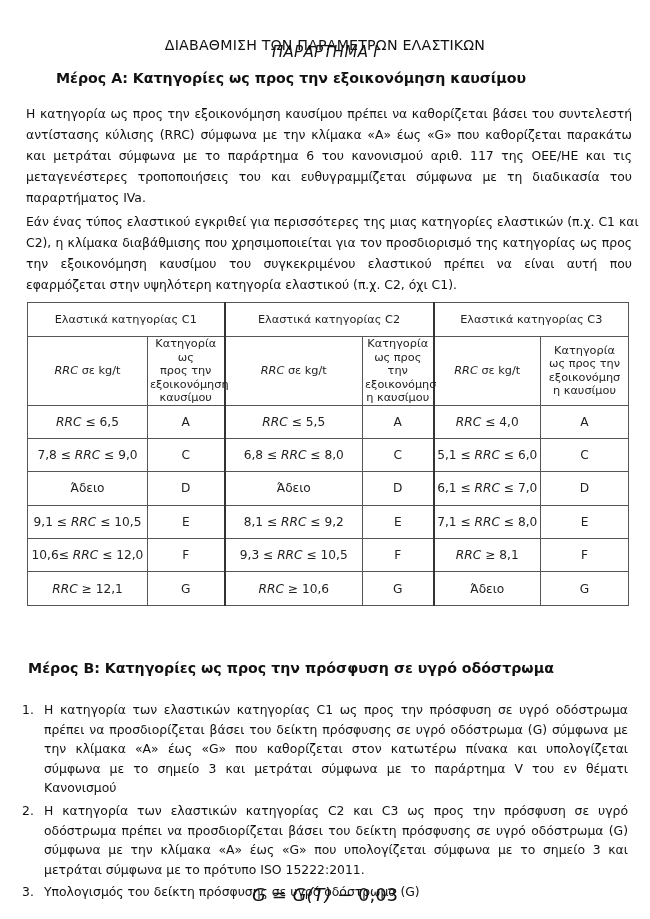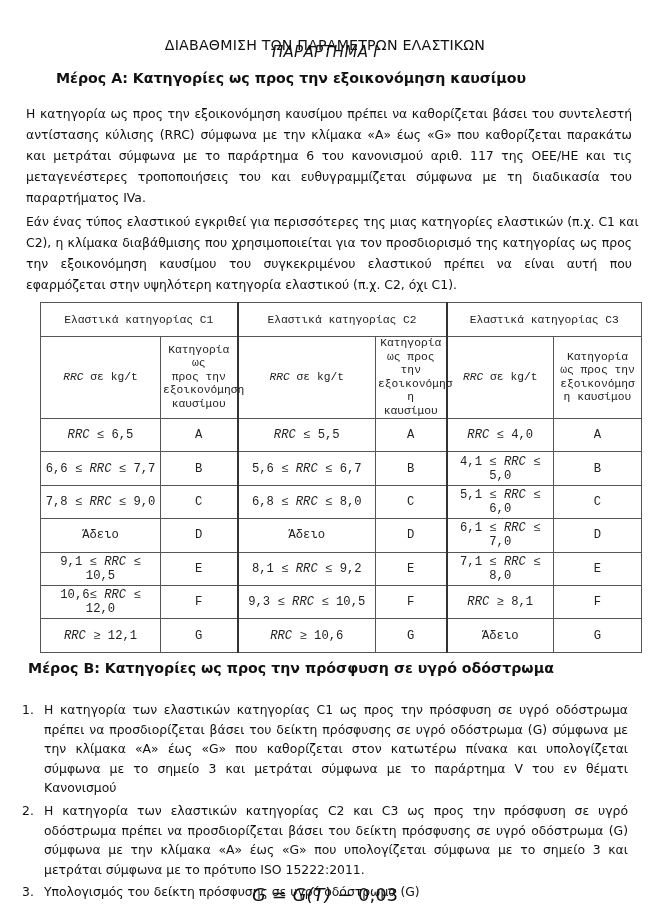--- a/index.html
+++ b/index.html
@@ -21,23 +21,23 @@
     font-size: 14.2px; font-weight: bold; line-height: 18px;
   }
   .para {
     left: 22px; width: 606px; font-size: 12.4px; line-height: 21px;
     text-align: justify; margin: 4px;
   }
   .para .line { display: block; text-align: justify; text-align-last: justify; white-space: nowrap; }
   .para .line.last { text-align-last: left; }
 
   table.rrc {
-    position: absolute; left: 40px; top: 302px; width: 601px;
+    position: absolute; left: 27px; top: 302px; width: 601px;
     border-collapse: collapse; table-layout: fixed;
-    font-size: 11.3px; color: #222; font-family: Liberation Mono, monospace;
+    font-size: 11.3px; color: #222;
   }
   table.rrc td, table.rrc th {
     border: 1.2px solid #555; text-align: center; vertical-align: middle;
     padding: 0 2px; font-weight: normal;
   }
   table.rrc tr.h1 td { height: 33px; }
   table.rrc tr.h2 td { height: 54px; line-height: 13.5px; }
   table.rrc tr.row td { height: 32.4px; font-size: 12.2px; }
   table.rrc td.sep { border-right: 2px solid #333; }
 
@@ -115,28 +115,20 @@
     <tbody id="rrc-body">
       <tr class="row">
         <td><i>RRC</i> ≤ 6,5</td>
         <td class="sep">A</td>
         <td><i>RRC</i> ≤ 5,5</td>
         <td class="sep">A</td>
         <td><i>RRC</i> ≤ 4,0</td>
         <td>A</td>
       </tr>
       <tr class="row">
-        <td>6,6 ≤ <i>RRC</i> ≤ 7,7</td>
-        <td class="sep">B</td>
-        <td>5,6 ≤ <i>RRC</i> ≤ 6,7</td>
-        <td class="sep">B</td>
-        <td>4,1 ≤ <i>RRC</i> ≤ 5,0</td>
-        <td>B</td>
-      </tr>
-      <tr class="row">
         <td>7,8 ≤ <i>RRC</i> ≤ 9,0</td>
         <td class="sep">C</td>
         <td>6,8 ≤ <i>RRC</i> ≤ 8,0</td>
         <td class="sep">C</td>
         <td>5,1 ≤ <i>RRC</i> ≤ 6,0</td>
         <td>C</td>
       </tr>
       <tr class="row">
         <td>Άδειο</td>
         <td class="sep">D</td>

